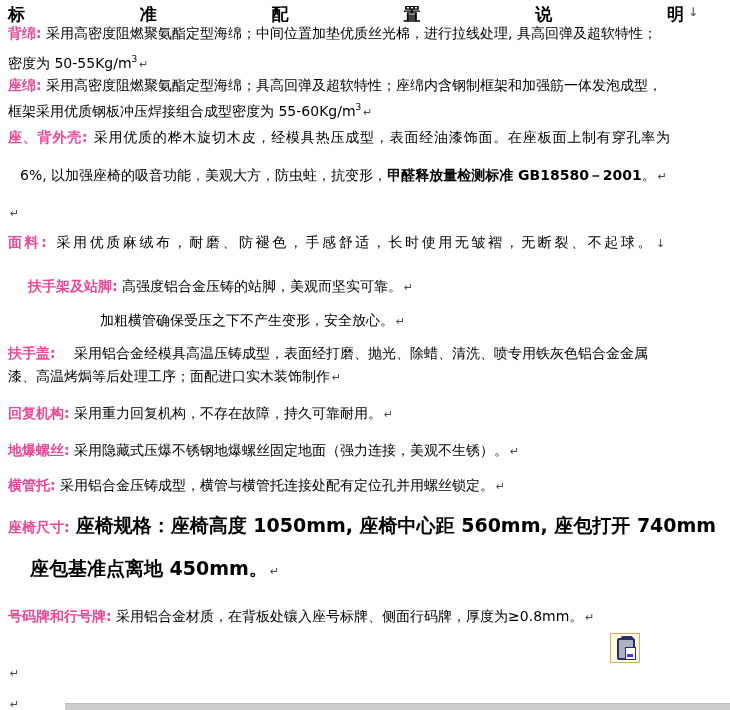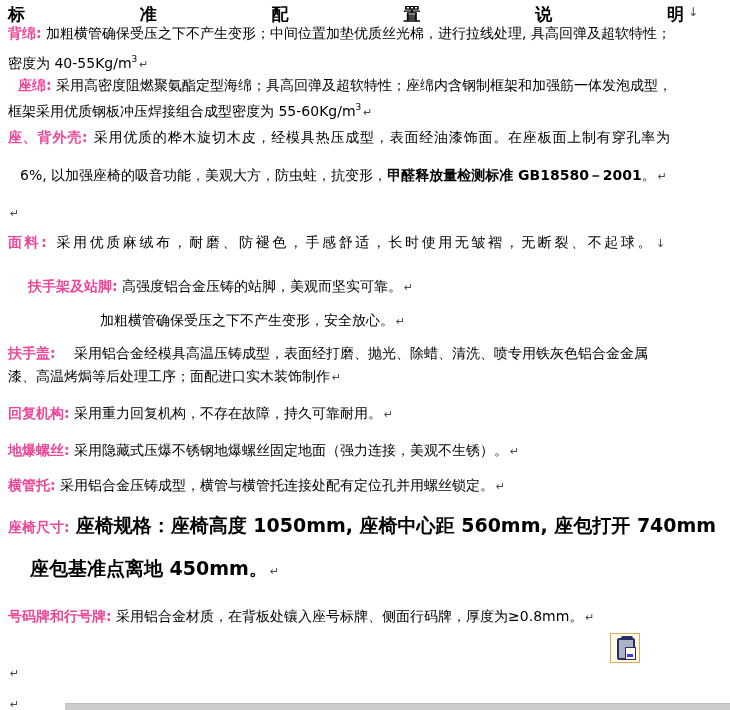--- a/index.html
+++ b/index.html
@@ -36,23 +36,23 @@
       <span>标</span>
       <span>准</span>
       <span>配</span>
       <span>置</span>
       <span>说</span>
       <span>明</span>
     </div>
   <div class="title-mark">↓</div>
 
   <div id="lines-root">
-      <div class="line" style="top: 24px; left: 8px;"><span class="seg-label">背绵:</span><span class="seg-text"> 加粗横管确保受压之下不产生变形；中间位置加垫优质丝光棉，进行拉线处理, 具高回弹及超软特性；</span></div>
-      <div class="line" style="top: 50px; left: 8px;"><span class="seg-text">密度为 40-55Kg/m</span><span class="seg-sup">3</span><span class="seg-mark">↵</span></div>
-      <div class="line" style="top: 76px; left: 18px;"><span class="seg-label">座绵:</span><span class="seg-text"> 采用高密度阻燃聚氨酯定型海绵；具高回弹及超软特性；座绵内含钢制框架和加强筋一体发泡成型，</span></div>
+      <div class="line" style="top: 24px; left: 8px;"><span class="seg-label">背绵:</span><span class="seg-text"> 采用高密度阻燃聚氨酯定型海绵；中间位置加垫优质丝光棉，进行拉线处理, 具高回弹及超软特性；</span></div>
+      <div class="line" style="top: 50px; left: 8px;"><span class="seg-text">密度为 50-55Kg/m</span><span class="seg-sup">3</span><span class="seg-mark">↵</span></div>
+      <div class="line" style="top: 76px; left: 8px;"><span class="seg-label">座绵:</span><span class="seg-text"> 采用高密度阻燃聚氨酯定型海绵；具高回弹及超软特性；座绵内含钢制框架和加强筋一体发泡成型，</span></div>
       <div class="line" style="top: 98px; left: 8px;"><span class="seg-text">框架采用优质钢板冲压焊接组合成型密度为 55-60Kg/m</span><span class="seg-sup">3</span><span class="seg-mark">↵</span></div>
       <div class="line" style="top: 128px; left: 8px; letter-spacing: 0.8px;"><span class="seg-label">座、背外壳:</span><span class="seg-text"> 采用优质的桦木旋切木皮，经模具热压成型，表面经油漆饰面。在座板面上制有穿孔率为</span></div>
       <div class="line" style="top: 166px; left: 20px;"><span class="seg-text">6%, 以加强座椅的吸音功能，美观大方，防虫蛀，抗变形，</span><span class="seg-bold">甲醛释放量检测标准 GB18580－2001</span><span class="seg-text">。</span><span class="seg-mark">↵</span></div>
       <div class="line" style="top: 203px; left: 8px;"><span class="seg-mark">↵</span></div>
       <div class="line" style="top: 233px; left: 8px; letter-spacing: 2.6px;"><span class="seg-label">面料:</span><span class="seg-text"> 采用优质麻绒布，耐磨、防褪色，手感舒适，长时使用无皱褶，无断裂、不起球。</span><span class="seg-mark">↓</span></div>
       <div class="line" style="top: 277px; left: 28px;"><span class="seg-label">扶手架及站脚:</span><span class="seg-text"> 高强度铝合金压铸的站脚，美观而坚实可靠。</span><span class="seg-mark">↵</span></div>
       <div class="line" style="top: 311px; left: 100px;"><span class="seg-text">加粗横管确保受压之下不产生变形，安全放心。</span><span class="seg-mark">↵</span></div>
       <div class="line" style="top: 344px; left: 8px;"><span class="seg-label">扶手盖:</span><span class="seg-text">　 采用铝合金经模具高温压铸成型，表面经打磨、抛光、除蜡、清洗、喷专用铁灰色铝合金金属</span></div>
       <div class="line" style="top: 367px; left: 8px;"><span class="seg-text">漆、高温烤焗等后处理工序；面配进口实木装饰制作</span><span class="seg-mark">↵</span></div>
       <div class="line" style="top: 404px; left: 8px;"><span class="seg-label">回复机构:</span><span class="seg-text"> 采用重力回复机构，不存在故障，持久可靠耐用。</span><span class="seg-mark">↵</span></div>

